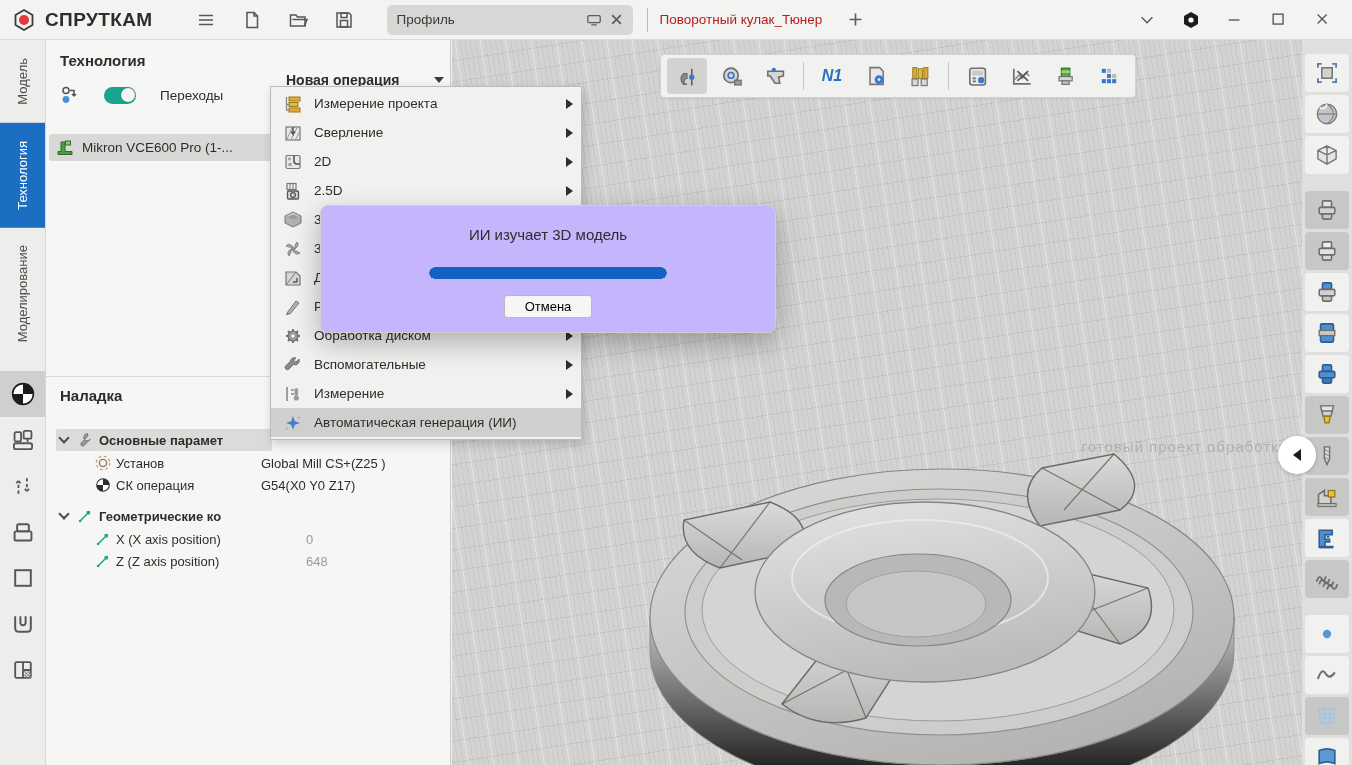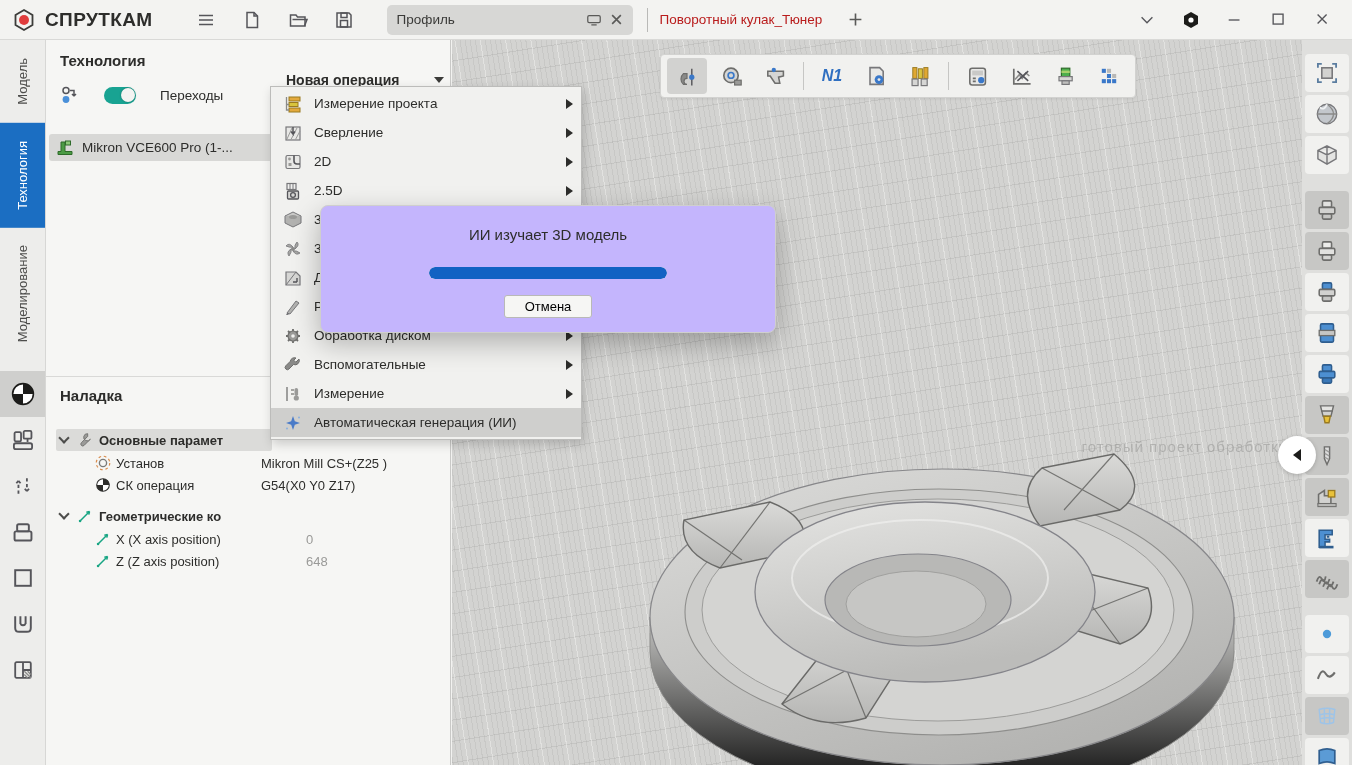--- a/index.html
+++ b/index.html
@@ -346,21 +346,21 @@
         <div class="trow g1">
           <span class="ticon">
             <span>
               <svg width="18" height="18" viewBox="0 0 20 20">
                 <circle cx="10" cy="10" r="4" fill="none" stroke="#7a7a78" stroke-width="1.5"></circle>
                 <circle cx="10" cy="10" r="7.5" fill="none" stroke="#d98b4a" stroke-width="1.3" stroke-dasharray="3 3"></circle>
               </svg>
             </span>
           </span>
           <span class="tlbl">Установ</span>
-          <span class="tval">Mikron Mill CS+(Z25 )</span>
+          <span class="tval">Global Mill CS+(Z25 )</span>
         </div>
         <div class="trow g1">
           <span class="ticon">
             <span>
               <svg width="18" height="18" viewBox="0 0 20 20">
                 <circle cx="10" cy="10" r="7" fill="#ffffff" stroke="#2d2d2b" stroke-width="1.2"></circle>
                 <path d="M10 3 A7 7 0 0 1 17 10 L10 10 Z" fill="#2d2d2b"></path>
                 <path d="M10 17 A7 7 0 0 1 3 10 L10 10 Z" fill="#2d2d2b"></path>
               </svg>
             </span>

